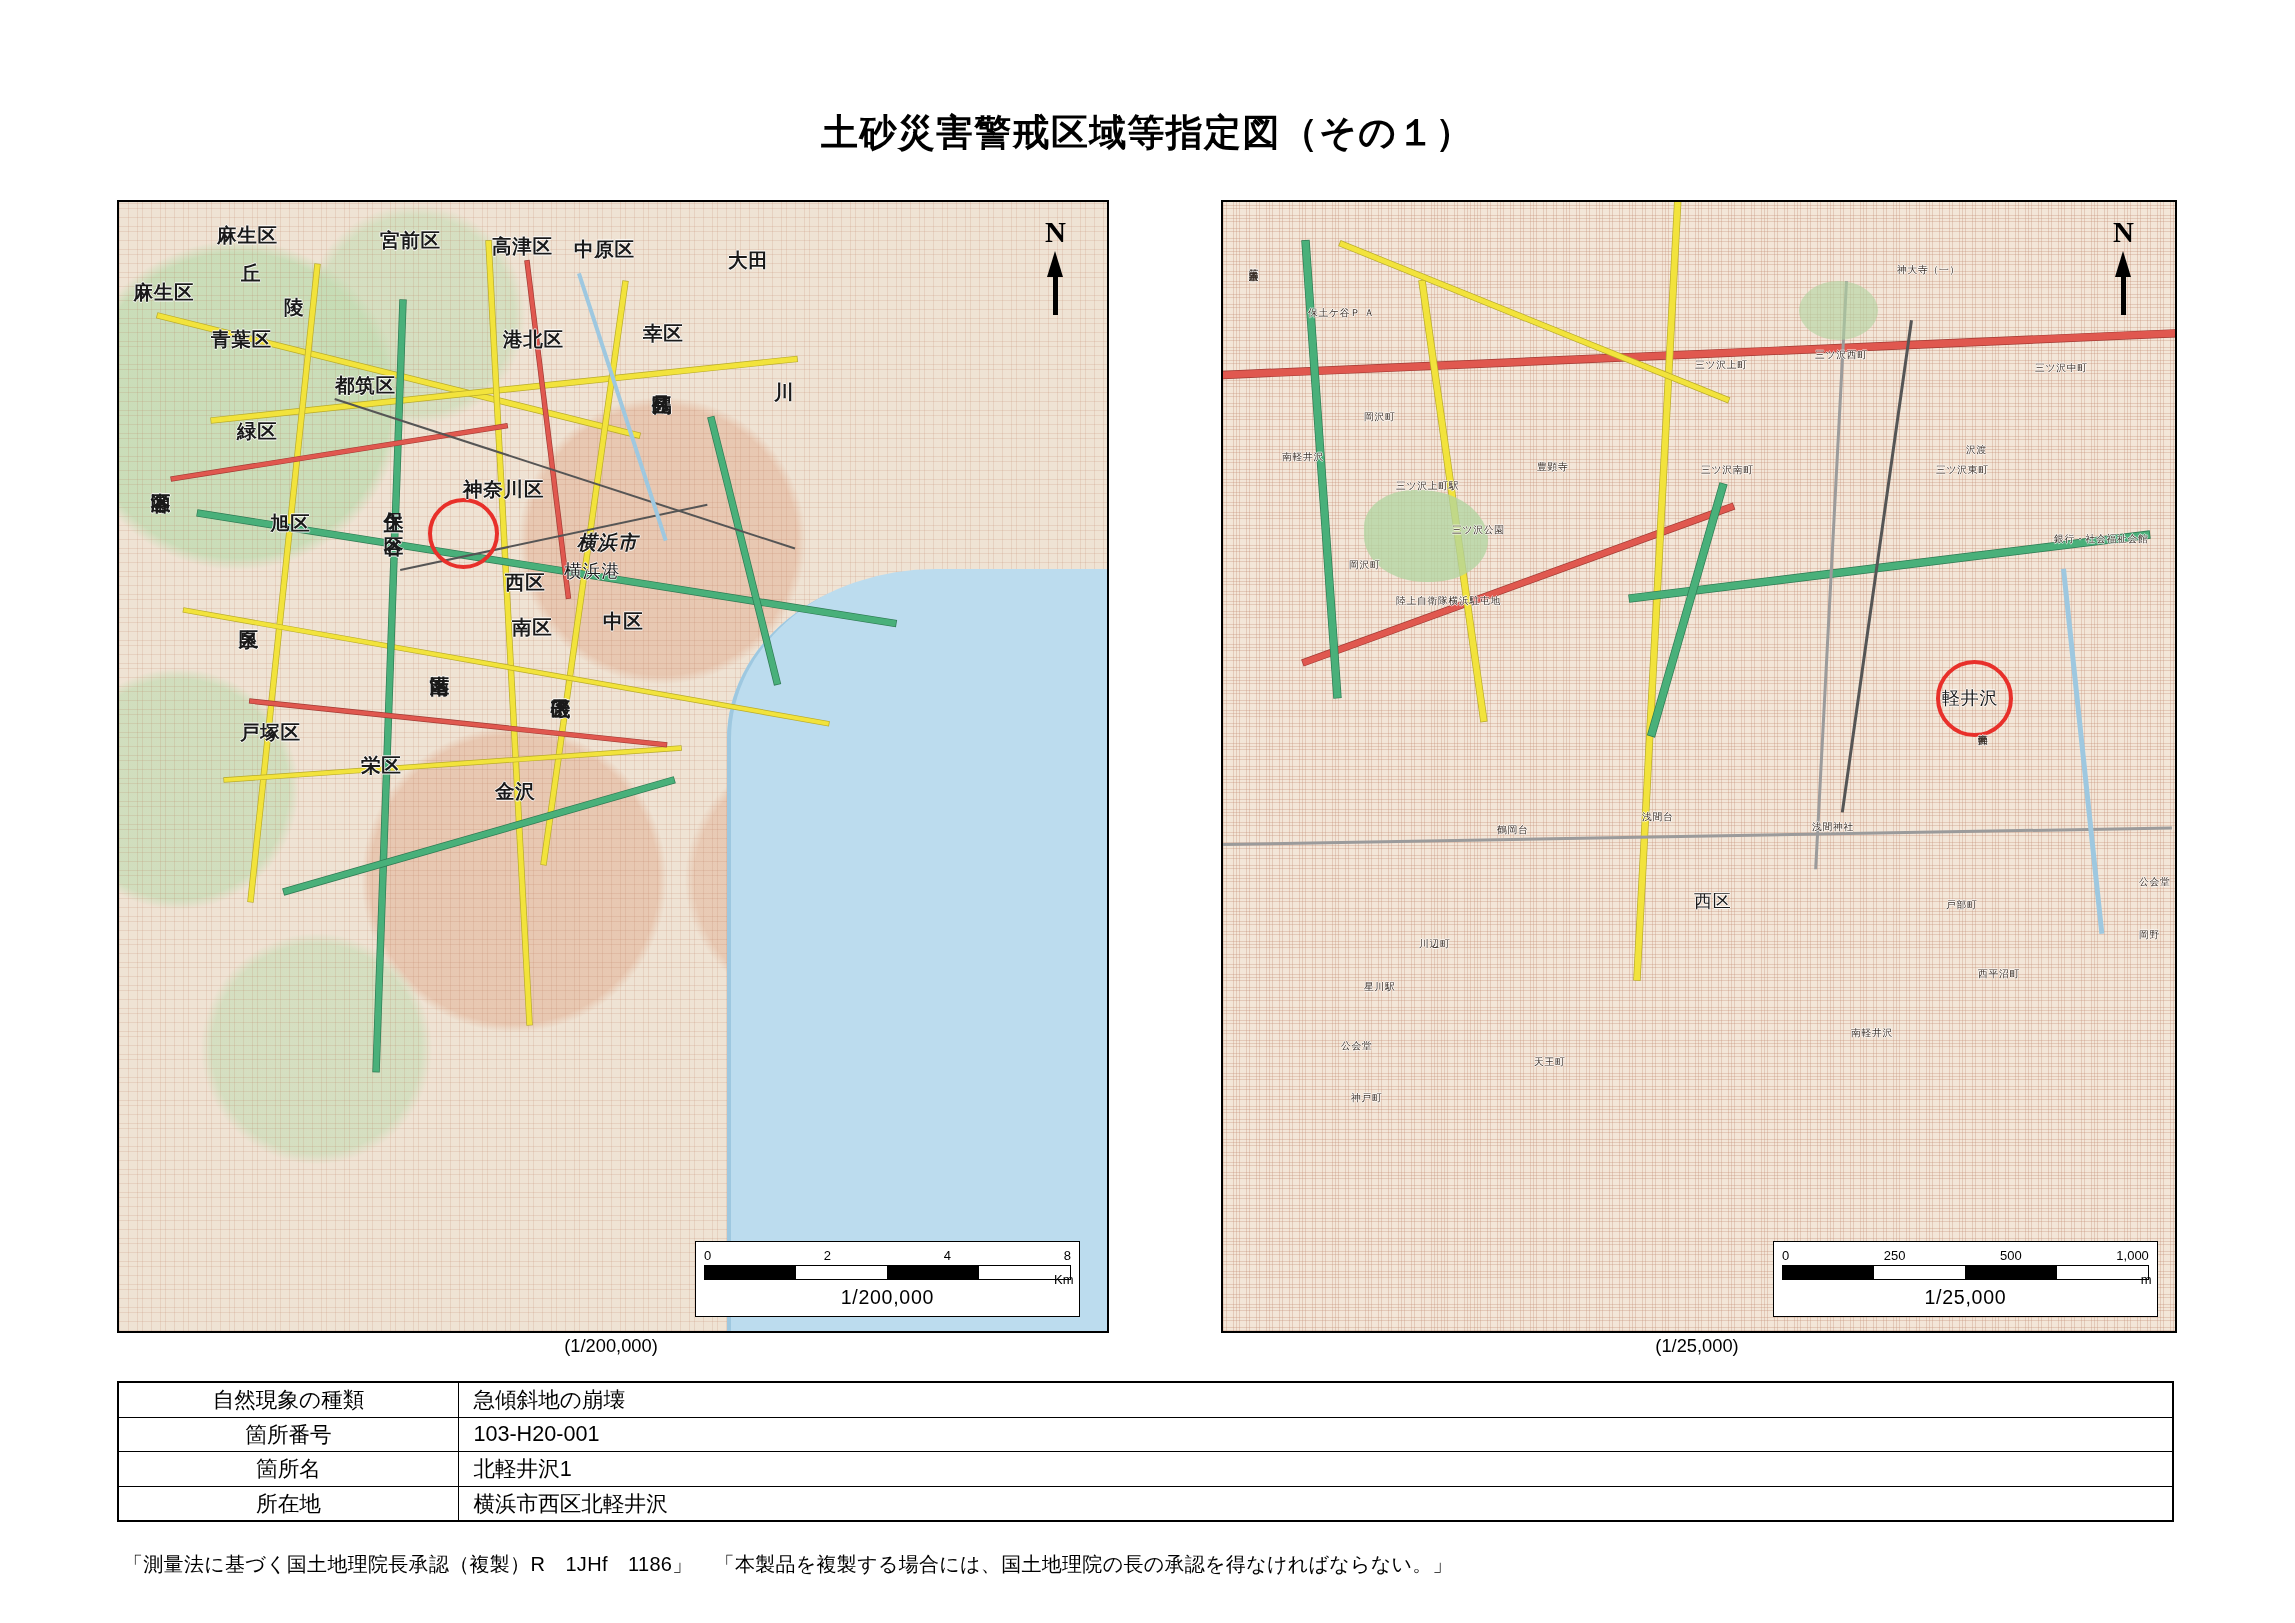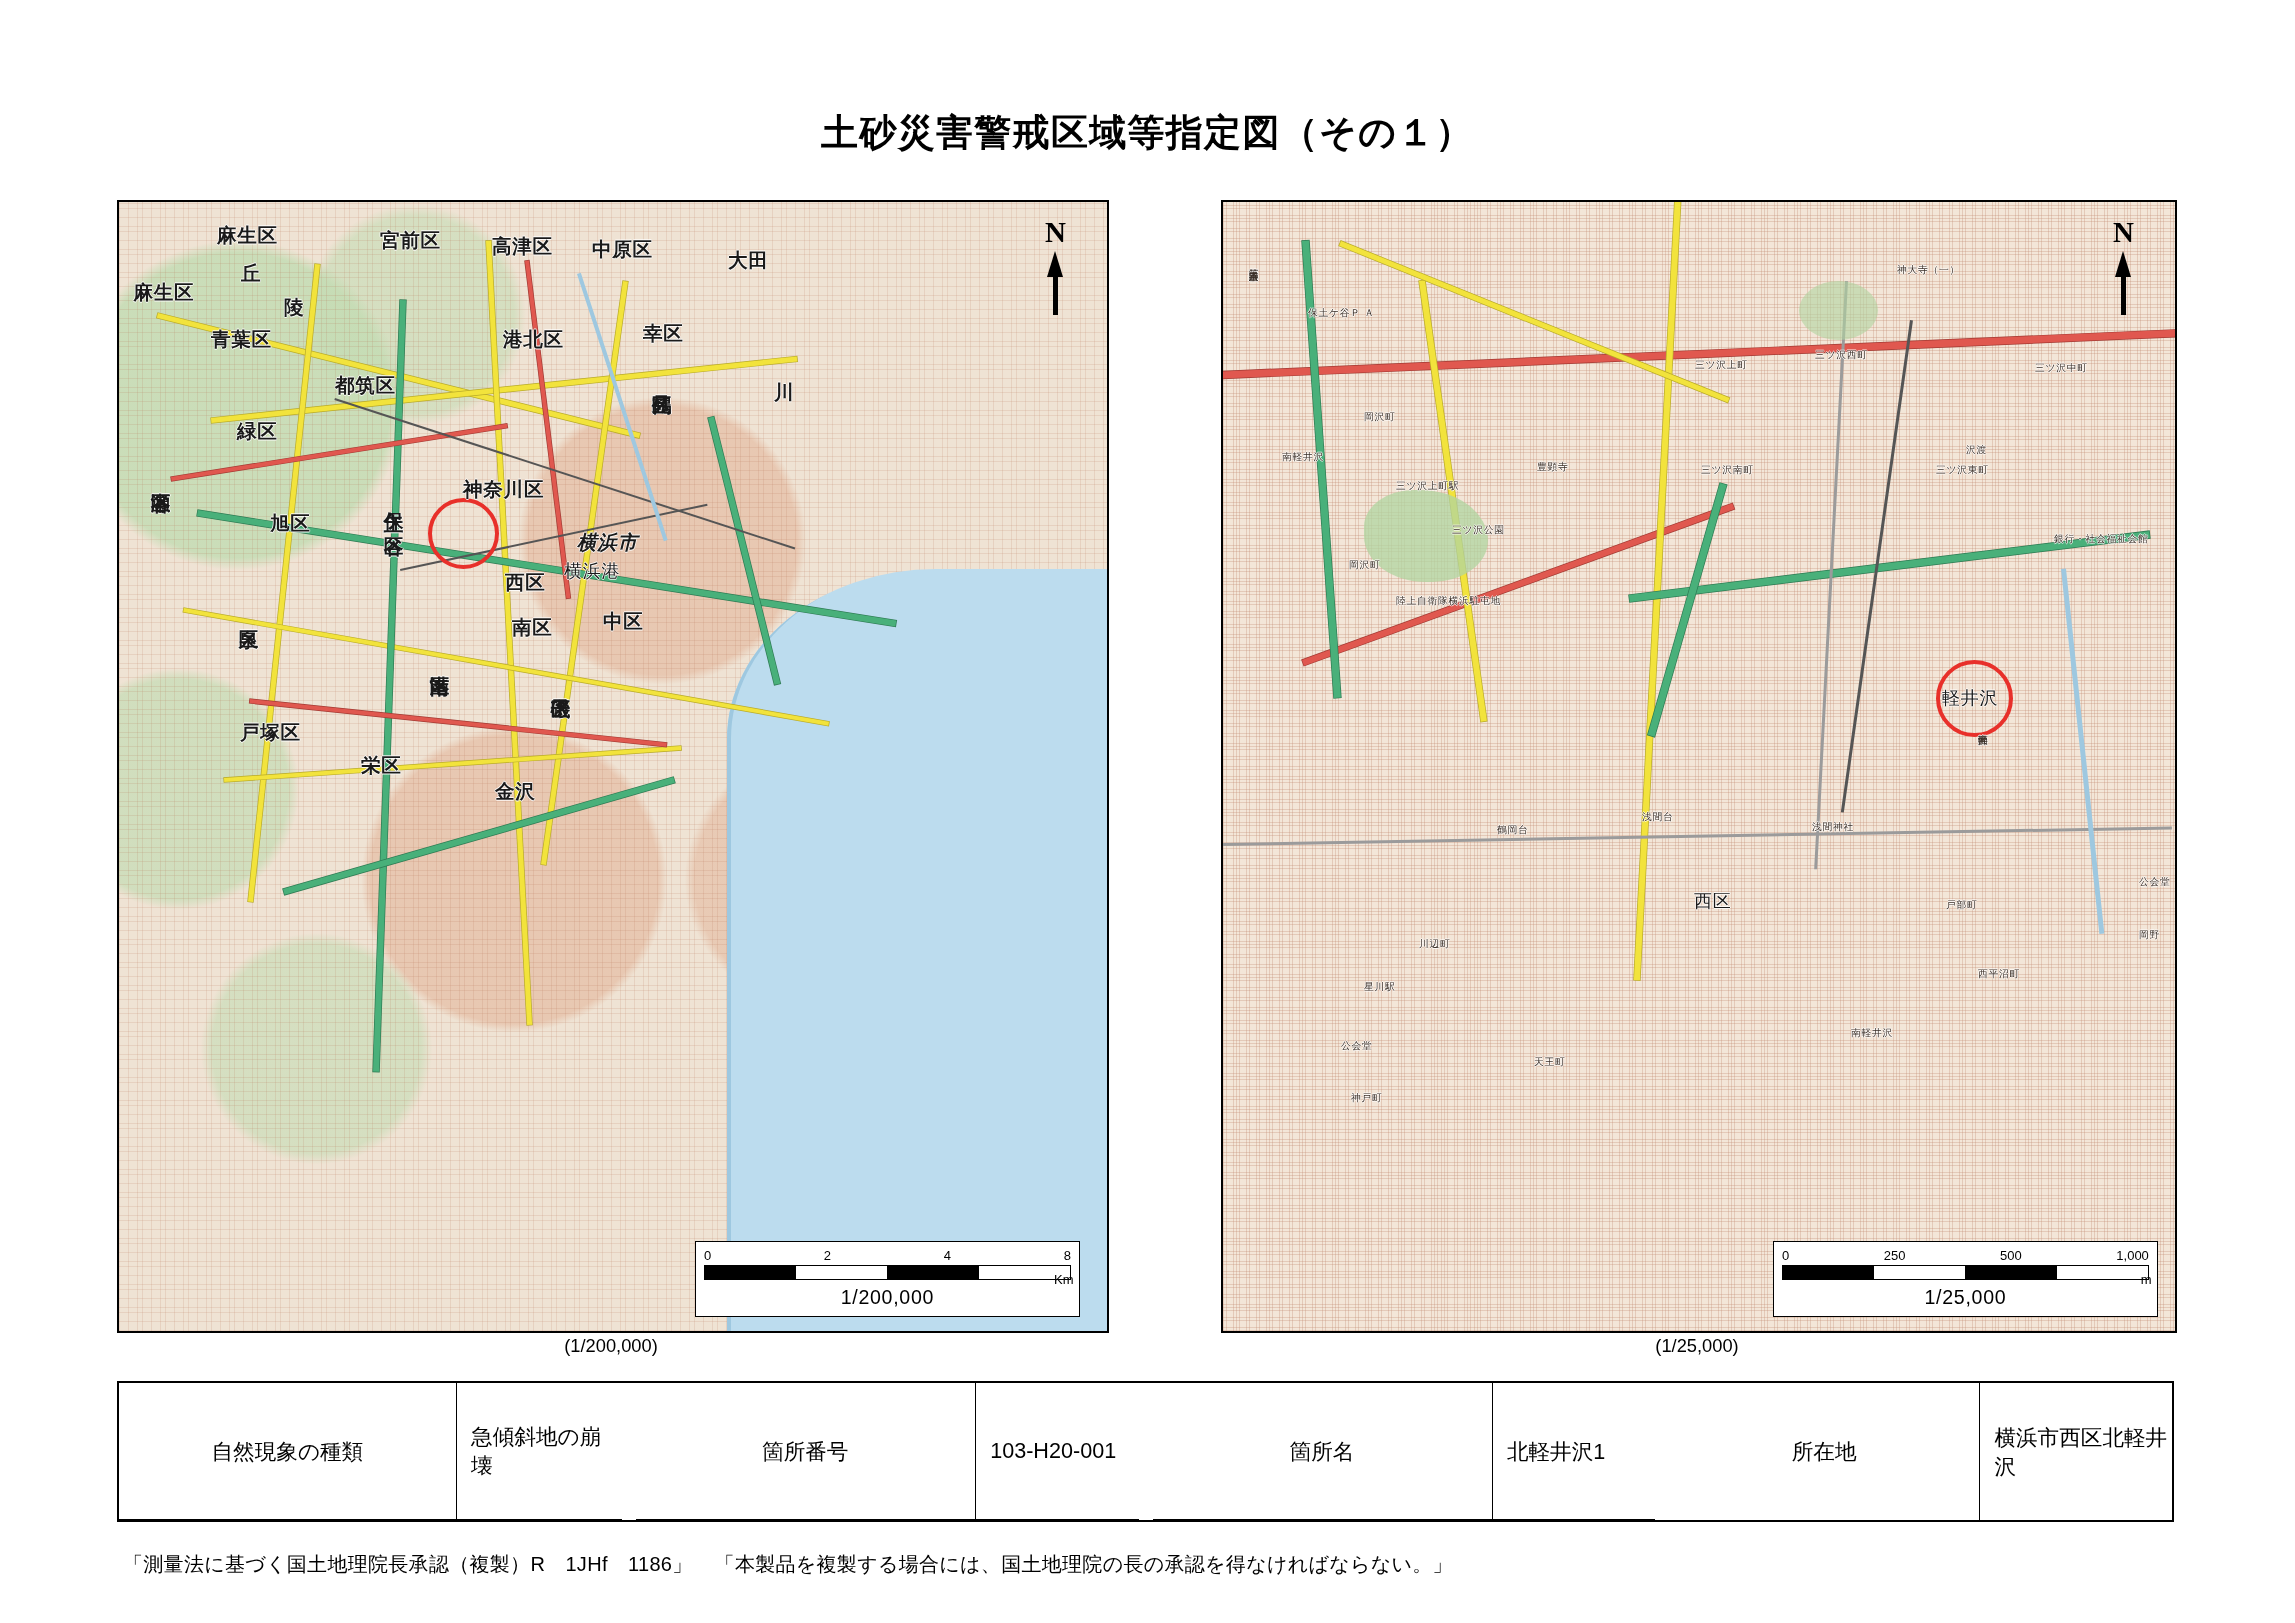--- a/index.html
+++ b/index.html
@@ -215,22 +215,21 @@
     align-items: center;
     justify-content: center;
     font-size: 23.6px;
     font-weight: bold;
     letter-spacing: 0.7px;
     box-sizing: border-box;
   }
   .info-right {
     flex: 1 1 auto;
     display: flex;
-    flex-direction: row;
-    gap: 14px;
+    flex-direction: column;
   }
   .info-row {
     flex: 1 1 0;
     display: flex;
     border-bottom: 1.3px solid #000;
     box-sizing: border-box;
   }
   .info-row:last-child { border-bottom: none; }
   .info-key {
     width: 340px;
@@ -295,21 +294,21 @@
       <div class="river" style="left:458px; top:72px; width:3.9px; height:281px; transform:rotate(-18deg); transform-origin:0 0;"></div>
 
       <div class="hl-circle" style="left:309px; top:296px; width:63px; height:63px;"></div>
 
       <div class="place" style="left:98px; top:19.6px;">麻生区</div>
       <div class="place" style="left:122px; top:58px;">丘</div>
       <div class="place" style="left:14.4px;  top:77px;">麻生区</div>
       <div class="place" style="left:165px; top:92px;">陵</div>
       <div class="place" style="left:261px; top:25px;">宮前区</div>
       <div class="place" style="left:373px; top:31px;">高津区</div>
-      <div class="place" style="left:473px; top:34px;">中原区</div>
+      <div class="place" style="left:455px; top:34px;">中原区</div>
       <div class="place" style="left:609px; top:45px;">大田</div>
       <div class="place" style="left:92px; top:124px;">青葉区</div>
       <div class="place" style="left:216px; top:170px;">都筑区</div>
       <div class="place" style="left:384px; top:124px;">港北区</div>
       <div class="place" style="left:524px; top:118px;">幸区</div>
       <div class="place vert" style="left:530px; top:177px;">鶴見区</div>
       <div class="place" style="left:118px; top:216px;">緑区</div>
       <div class="place vert" style="left:29px; top:275px;">瀬谷区</div>
       <div class="place" style="left:151px; top:308px;">旭区</div>
       <div class="place vert" style="left:262px; top:295px;">保土ケ谷区</div>

